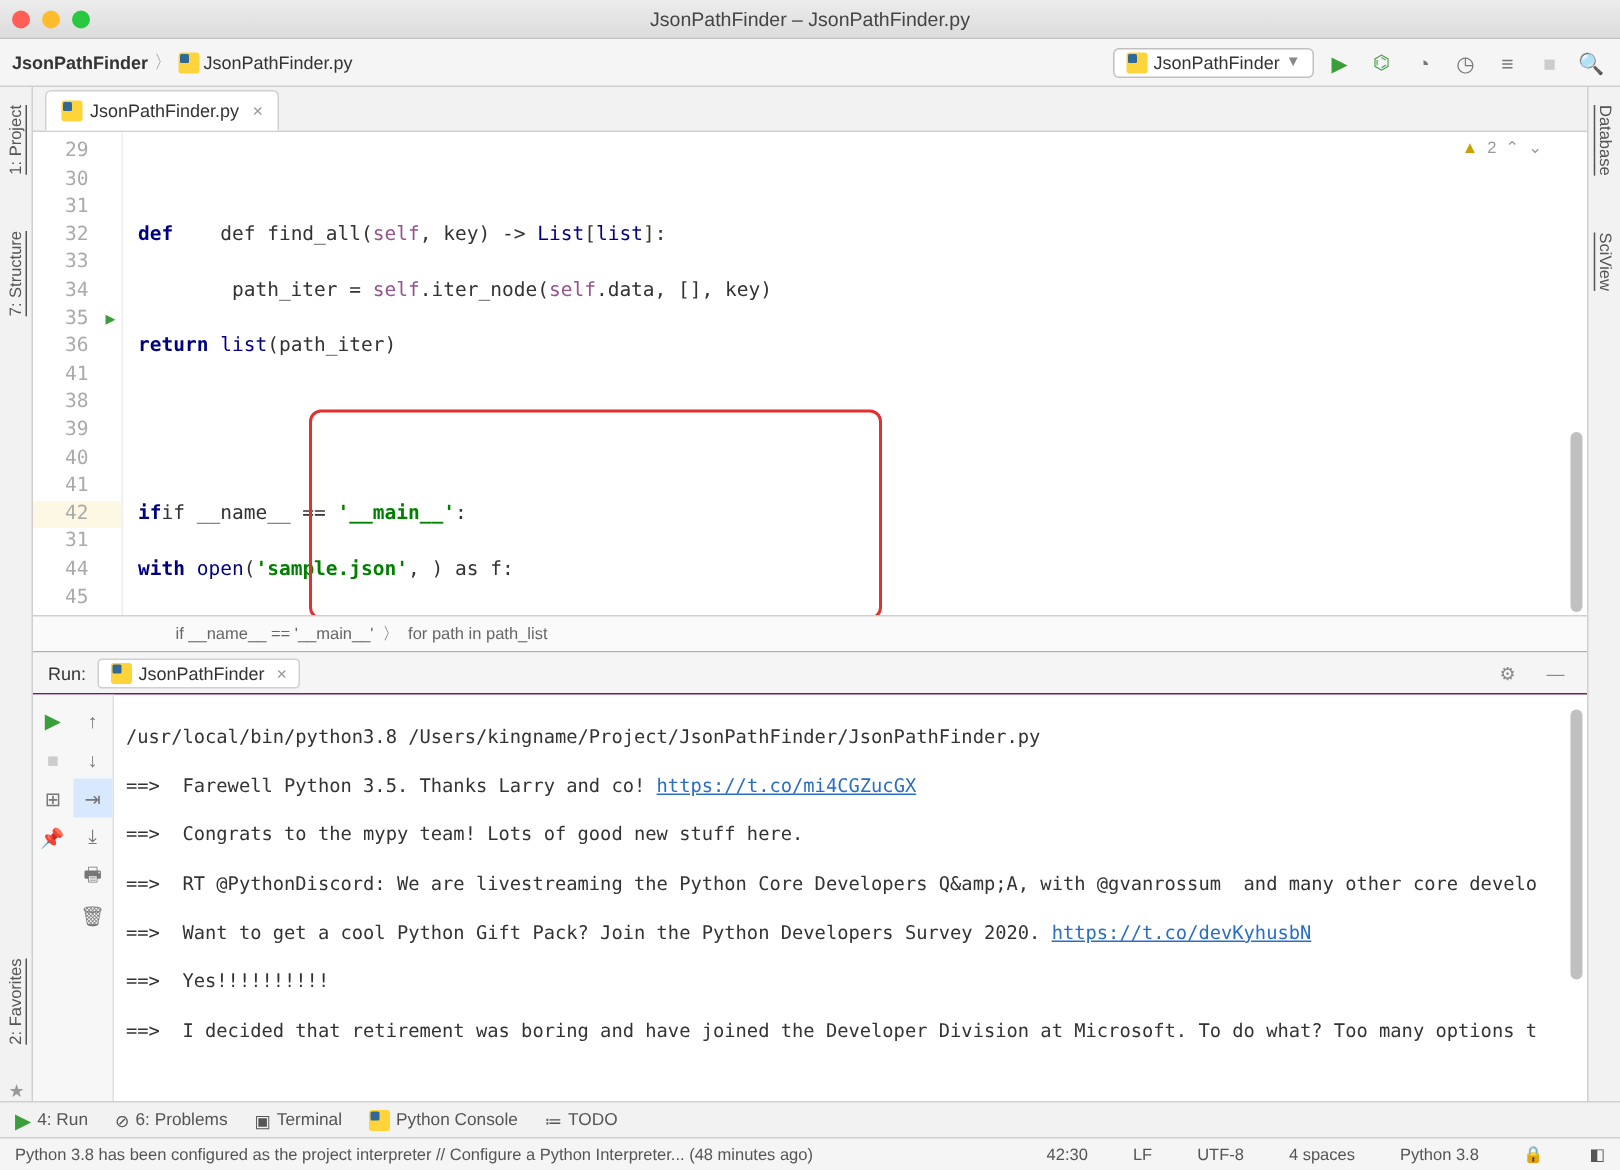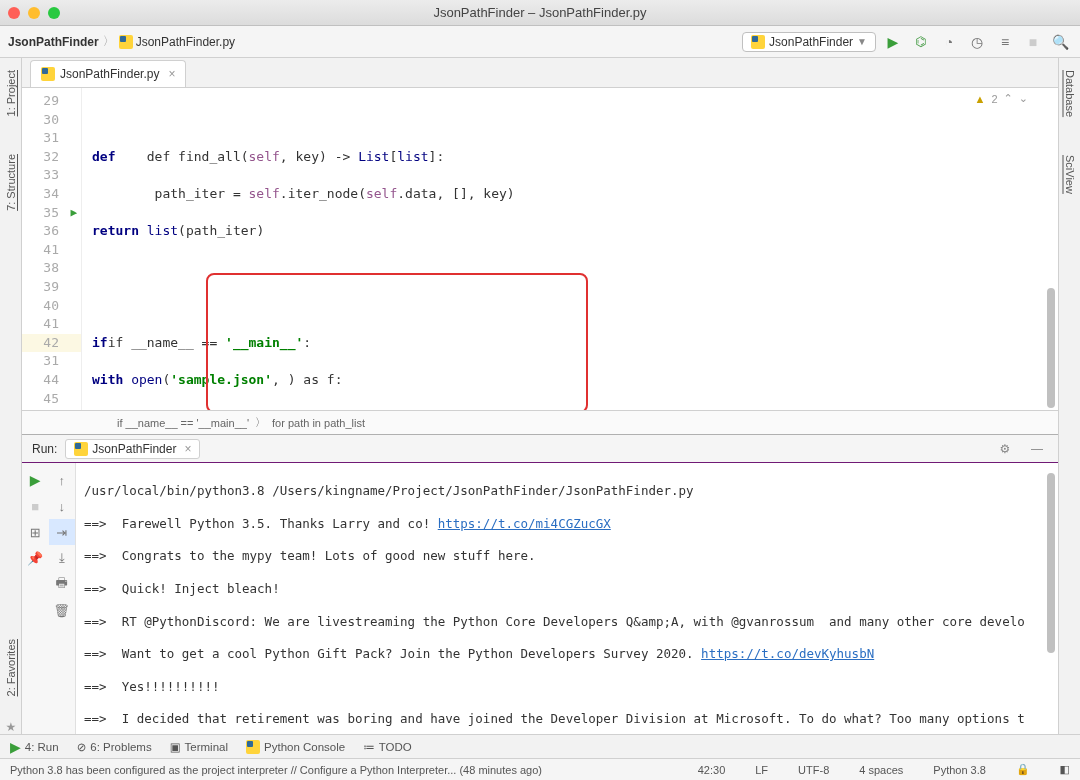--- a/index.html
+++ b/index.html
@@ -243,21 +243,20 @@
             <div class="sb">⤓</div>
             <div class="sb"></div>
             <div class="sb">🖶</div>
             <div class="sb"></div>
             <div class="sb">🗑</div>
           </div>
           <div class="run-output">
 <div>/usr/local/bin/python3.8 /Users/kingname/Project/JsonPathFinder/JsonPathFinder.py</div>
 <div><span>==&gt;  Farewell Python 3.5. Thanks Larry and co! </span><span class="olink">https://t.co/mi4CGZucGX</span></div>
 <div>==&gt;  Congrats to the mypy team! Lots of good new stuff here.</div>
-<div>==&gt;  Quick! Inject bleach!</div>
 <div>==&gt;  RT @PythonDiscord: We are livestreaming the Python Core Developers Q&amp;amp;A, with @gvanrossum  and many other core develo</div>
 <div><span>==&gt;  Want to get a cool Python Gift Pack? Join the Python Developers Survey 2020. </span><span class="olink">https://t.co/devKyhusbN</span></div>
 <div>==&gt;  Yes!!!!!!!!!!</div>
 <div>==&gt;  I decided that retirement was boring and have joined the Developer Division at Microsoft. To do what? Too many options t</div>
 
 
 
 
 
 

